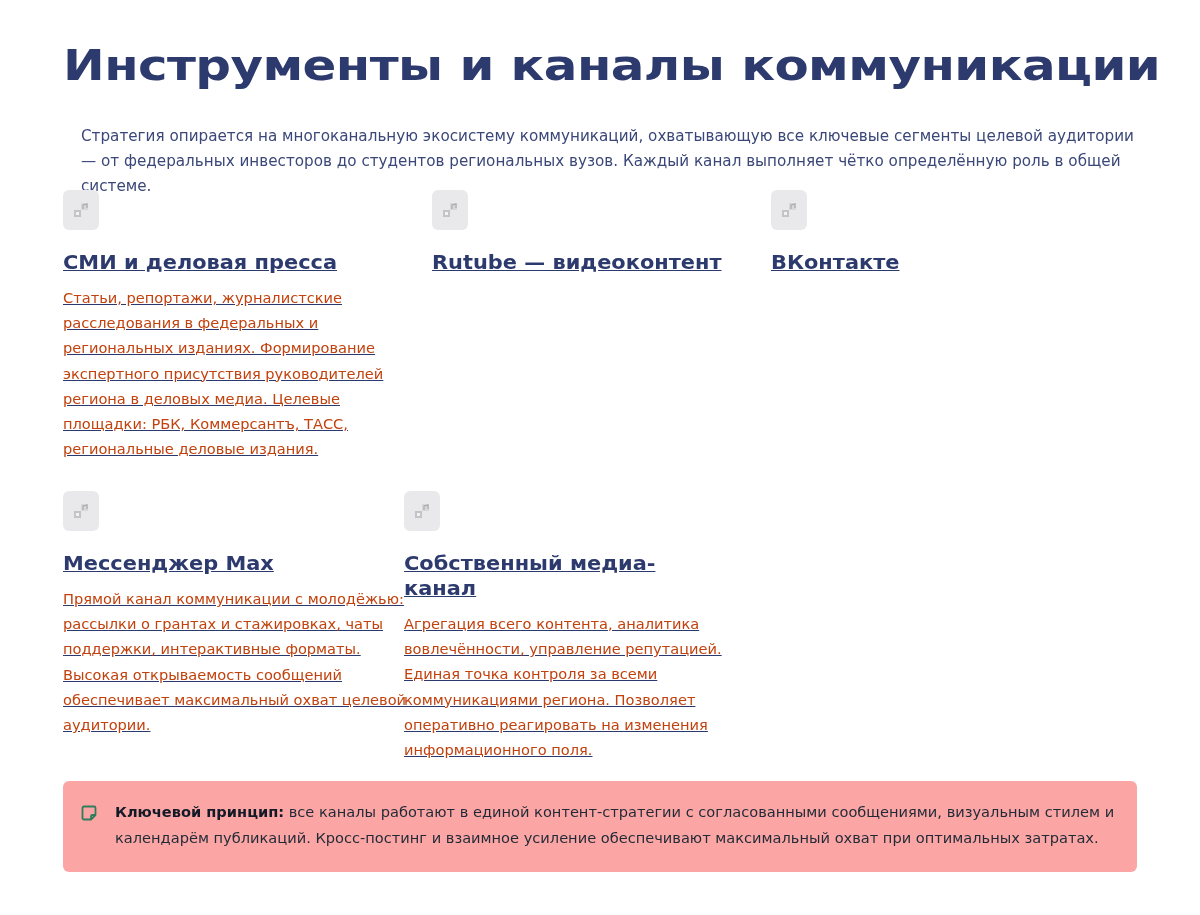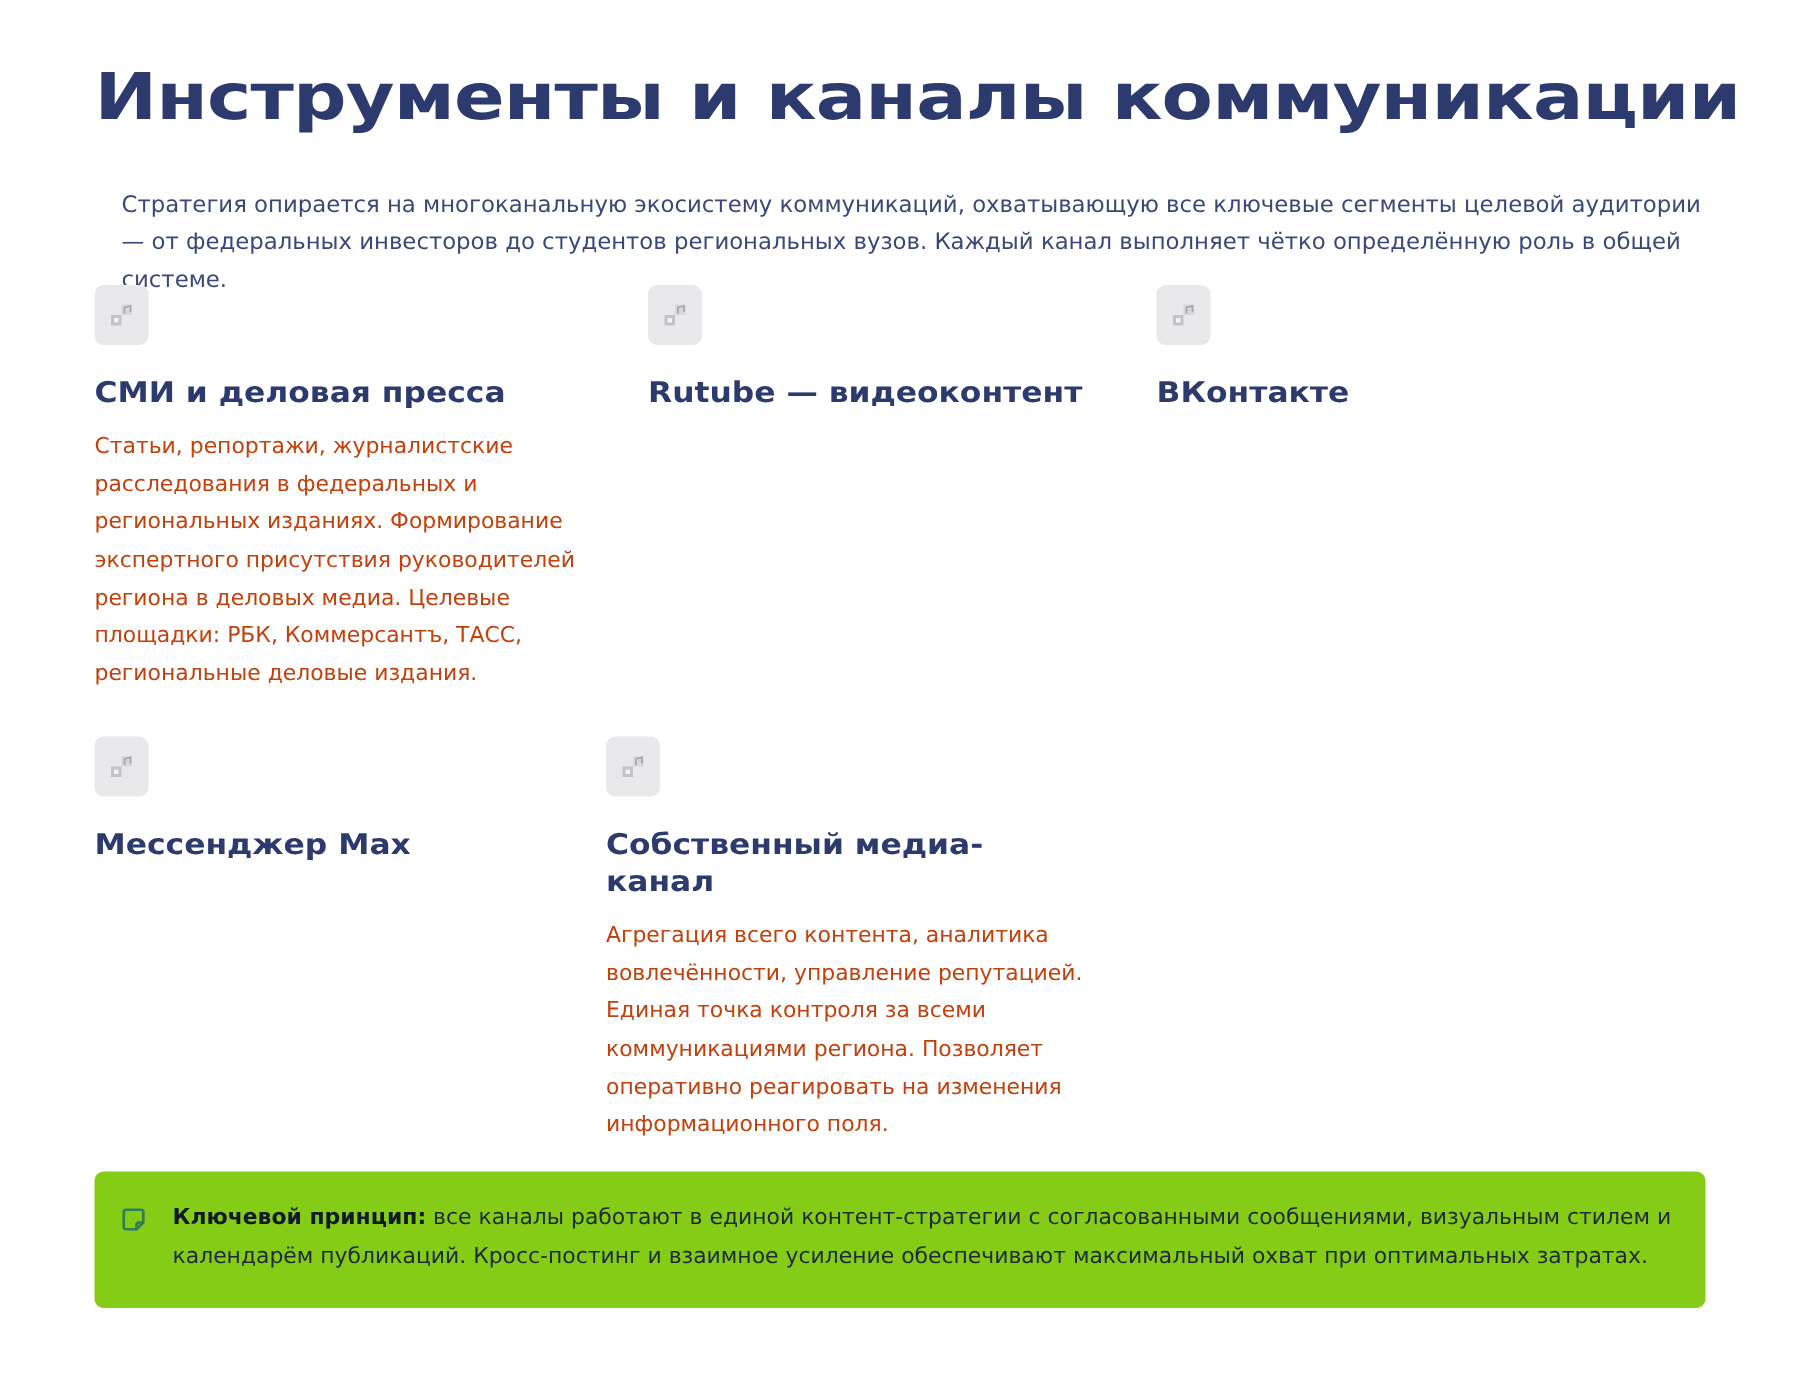--- a/index.html
+++ b/index.html
@@ -12,36 +12,36 @@
     .title {
       position: absolute; left: 0; top: 40px;
       font-family: "DejaVu Sans", sans-serif; font-weight: 700;
       font-size: 43px; letter-spacing: -0.5px; color: #2d3a6e;
       white-space: nowrap; transform: scaleX(1.16); transform-origin: left top;
     }
     .intro {
       position: absolute; left: 18px; top: 124px; width: 1060px;
       font-size: 15.2px; line-height: 25px; color: #3a4778;
     }
-    .card { position: absolute; width: 350px; }
+    .card { position: absolute; width: 350px; text-decoration: underline; }
     .card .icon-box {
       width: 36px; height: 40px; border-radius: 6px; background: #e9e9ec;
       display: flex; align-items: center; justify-content: center;
     }
     .card h3 {
       margin: 20px 0 0 0; font-size: 19px; font-weight: 700; color: #2d3a6e;
       line-height: 25px; transform: scaleX(1.1); transform-origin: left top;
       width: 300px;
     }
     .card p {
       margin: 10px 0 0 0; font-size: 14.6px; line-height: 25.2px; color: #c2410c;
     }
     .callout {
       position: absolute; left: 63px; top: 781px; width: 1074px; height: 91px;
-      background: #84cc16; border-radius: 6px;
+      background: #fca5a5; border-radius: 6px;
     }
     .callout .c-icon { position: absolute; left: 18px; top: 24px; }
     .callout .c-text {
       position: absolute; left: 52px; top: 18px; width: 1010px;
       font-size: 14.6px; line-height: 26px; color: #1f2a36;
     }
     .callout b { font-weight: 700; color: #111a26; }
   </style>
 </head>
 <body>
@@ -91,20 +91,21 @@
 <div class="card" style="left:63px; top:491px;">
   <div class="icon-box">
     <svg width="18" height="18" viewBox="0 0 18 18">
         <rect x="2" y="9" width="7" height="7" fill="#c4c4c8"></rect>
         <rect x="4" y="11" width="3" height="3" fill="#f2f2f4"></rect>
         <path d="M9 2h7v7H9z" fill="#d8d8dc"></path>
         <path d="M11 8V4l4-1v4" stroke="#a8a8ae" stroke-width="1.2" fill="none"></path>
       </svg>
   </div>
   <h3>Мессенджер Max</h3>
+  <p>Прямой канал коммуникации с молодёжью: рассылки о грантах и стажировках, чаты поддержки, интерактивные форматы. Высокая открываемость сообщений обеспечивает максимальный охват целевой аудитории.</p>
 </div>
 
 <div class="card" style="left:404px; top:491px;">
   <div class="icon-box">
     <svg width="18" height="18" viewBox="0 0 18 18">
         <rect x="2" y="9" width="7" height="7" fill="#c4c4c8"></rect>
         <rect x="4" y="11" width="3" height="3" fill="#f2f2f4"></rect>
         <path d="M9 2h7v7H9z" fill="#d8d8dc"></path>
         <path d="M11 8V4l4-1v4" stroke="#a8a8ae" stroke-width="1.2" fill="none"></path>
       </svg>

